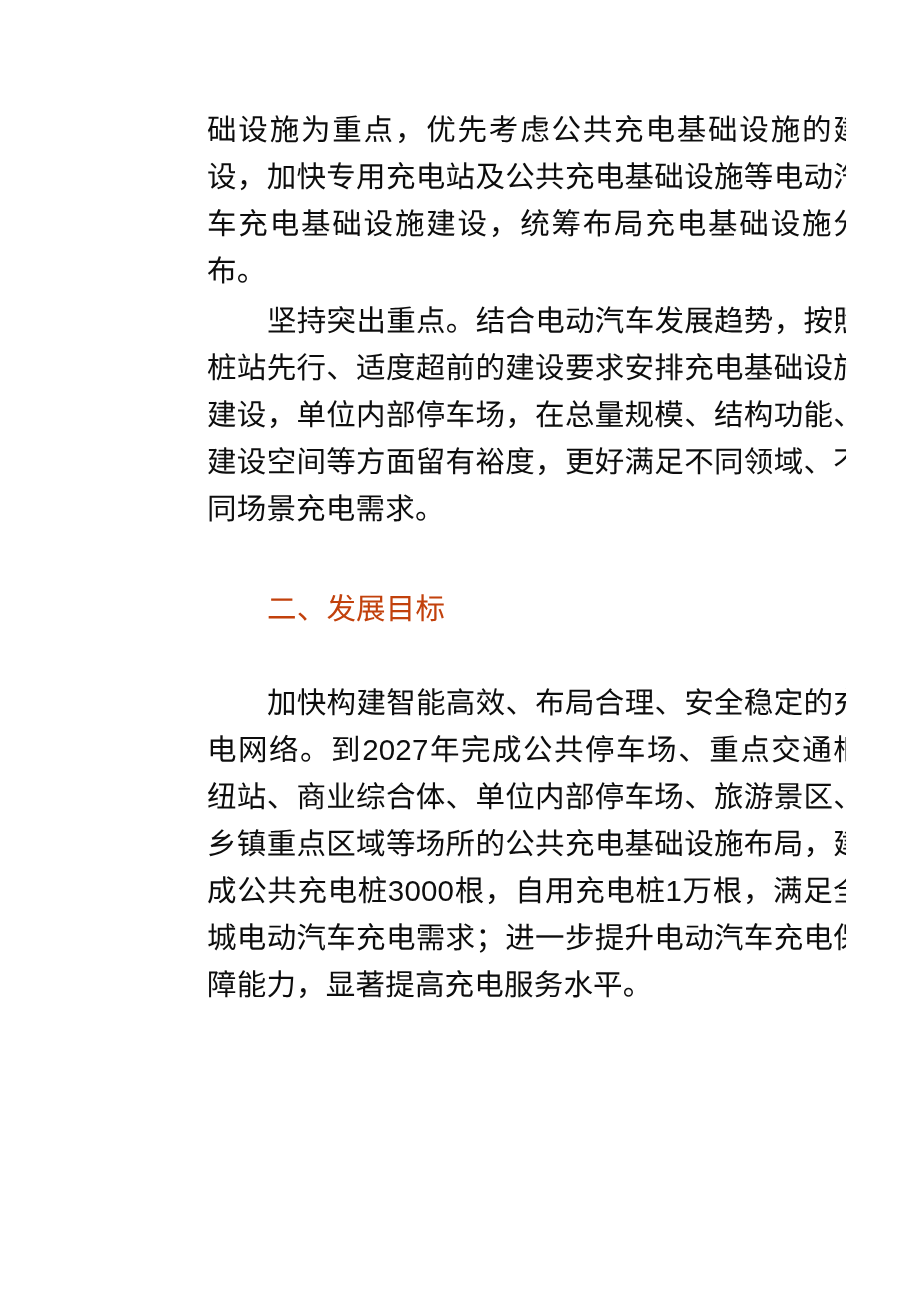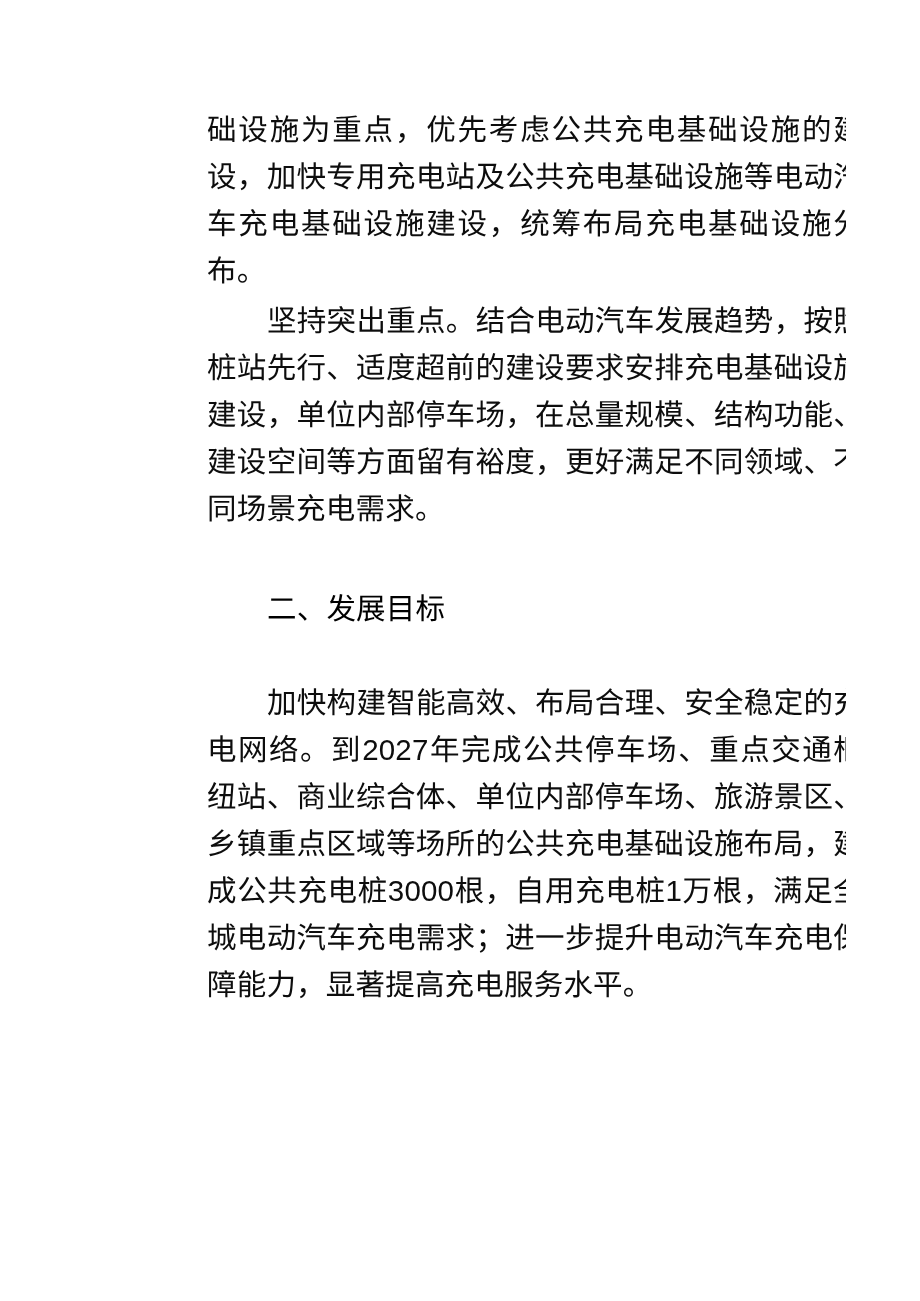--- a/index.html
+++ b/index.html
@@ -44,21 +44,21 @@
   .para.continuation {
     text-indent: 0;
   }
   .heading {
     margin: 0;
     font-size: 29.5px;
     line-height: 47px;
     font-weight: normal;
     text-indent: 60px;
     letter-spacing: 0.2px;
-    color: #000000;
+    color: #c2410c;
   }
   .gap {
     height: 47px;
   }
   .gap-sm {
     height: 3px;
   }
 </style>
 </head>
 <body>

